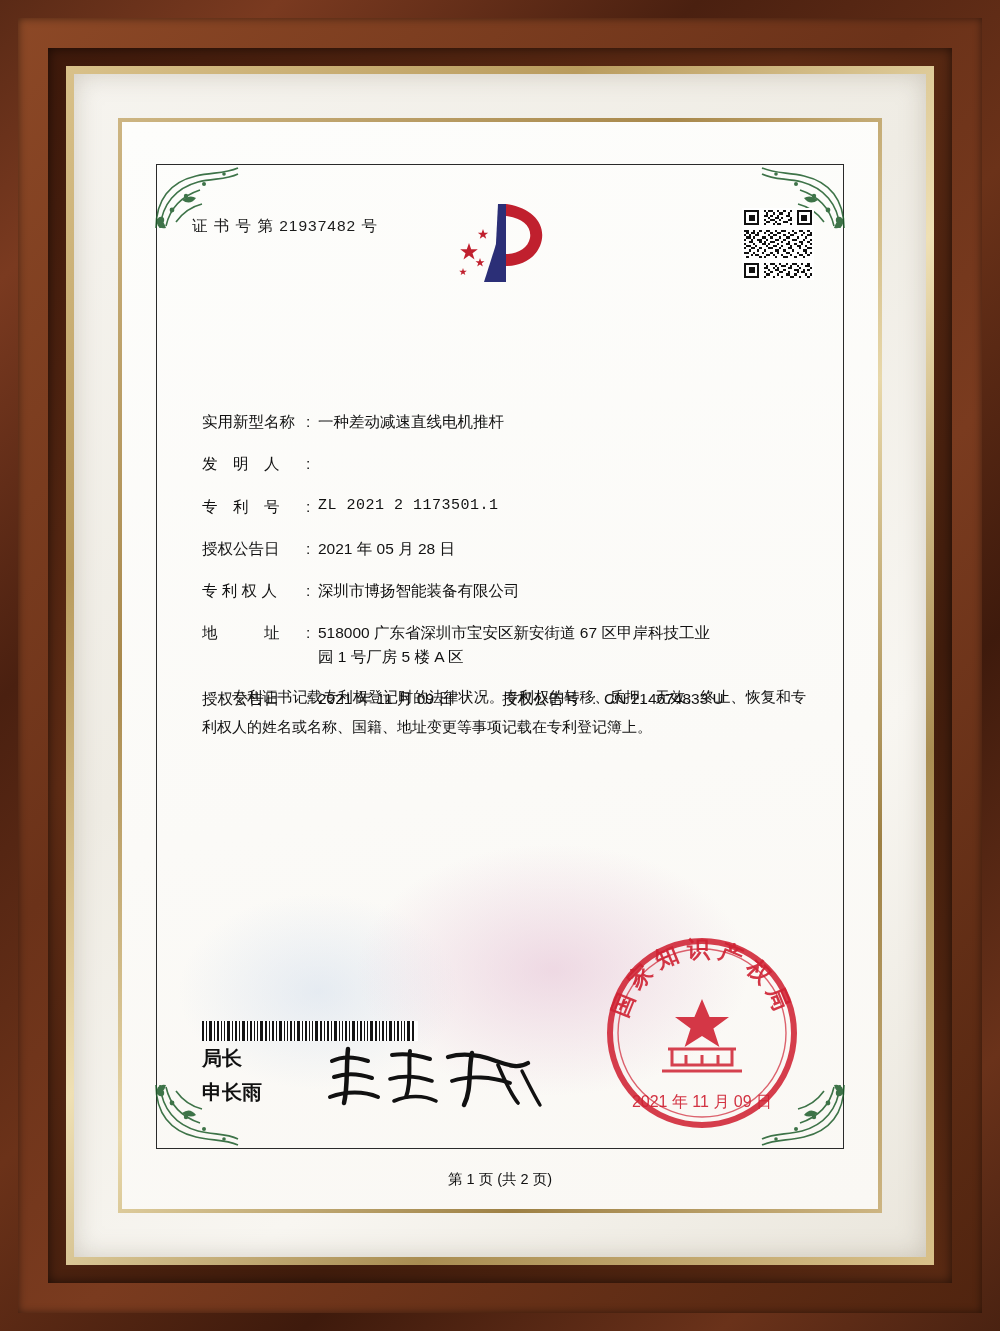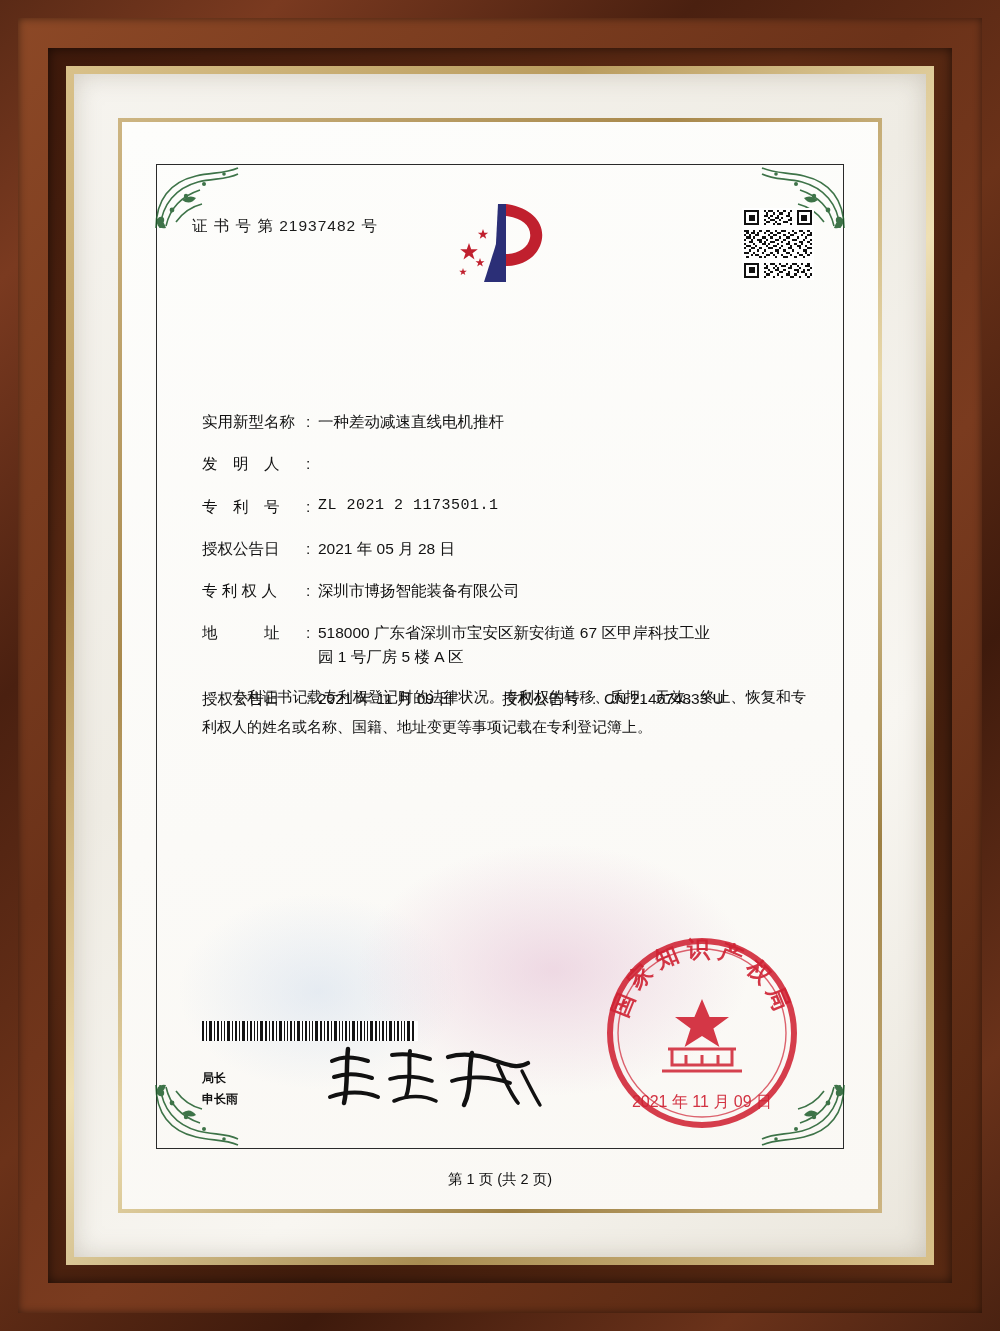--- a/index.html
+++ b/index.html
@@ -163,21 +163,21 @@
   .barcode {
     position: absolute;
     left: 78px; bottom: 168px;
     width: 218px; height: 20px;
   }
   .barcode svg { display:block; width:100%; height:100%; }
 
   .signer {
     position: absolute;
     left: 80px; bottom: 100px;
-    font-size: 12px;
+    font-size: 20px;
     line-height: 1.7;
     font-weight: bold;
     color: #111;
     font-family: "Liberation Sans", sans-serif;
   }
 
   .signature {
     position: absolute;
     left: 200px; bottom: 96px;
     width: 230px; height: 72px;

